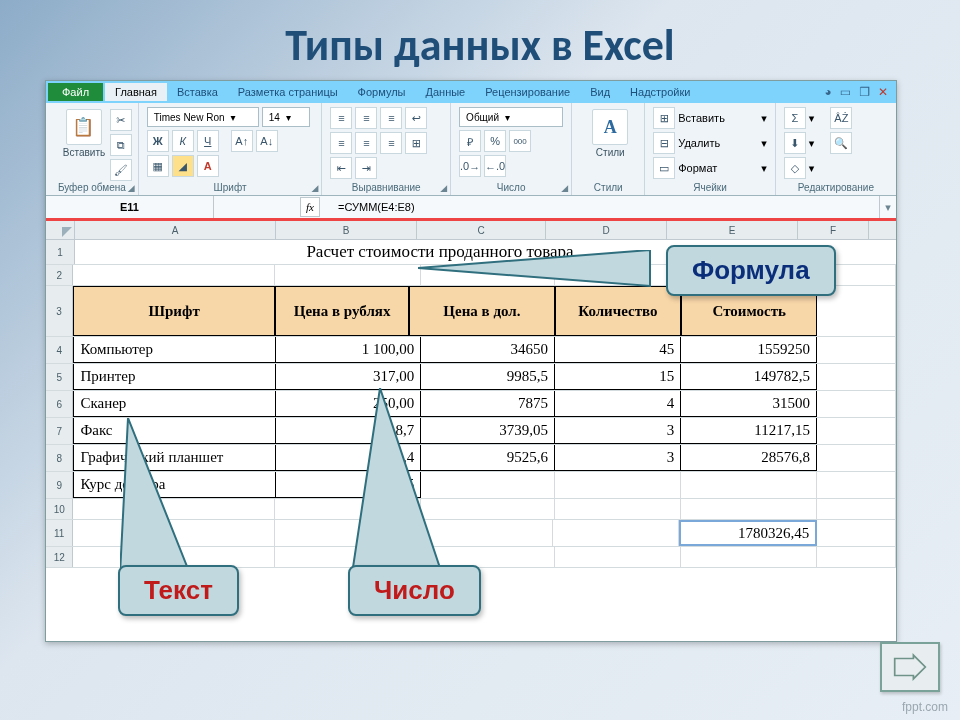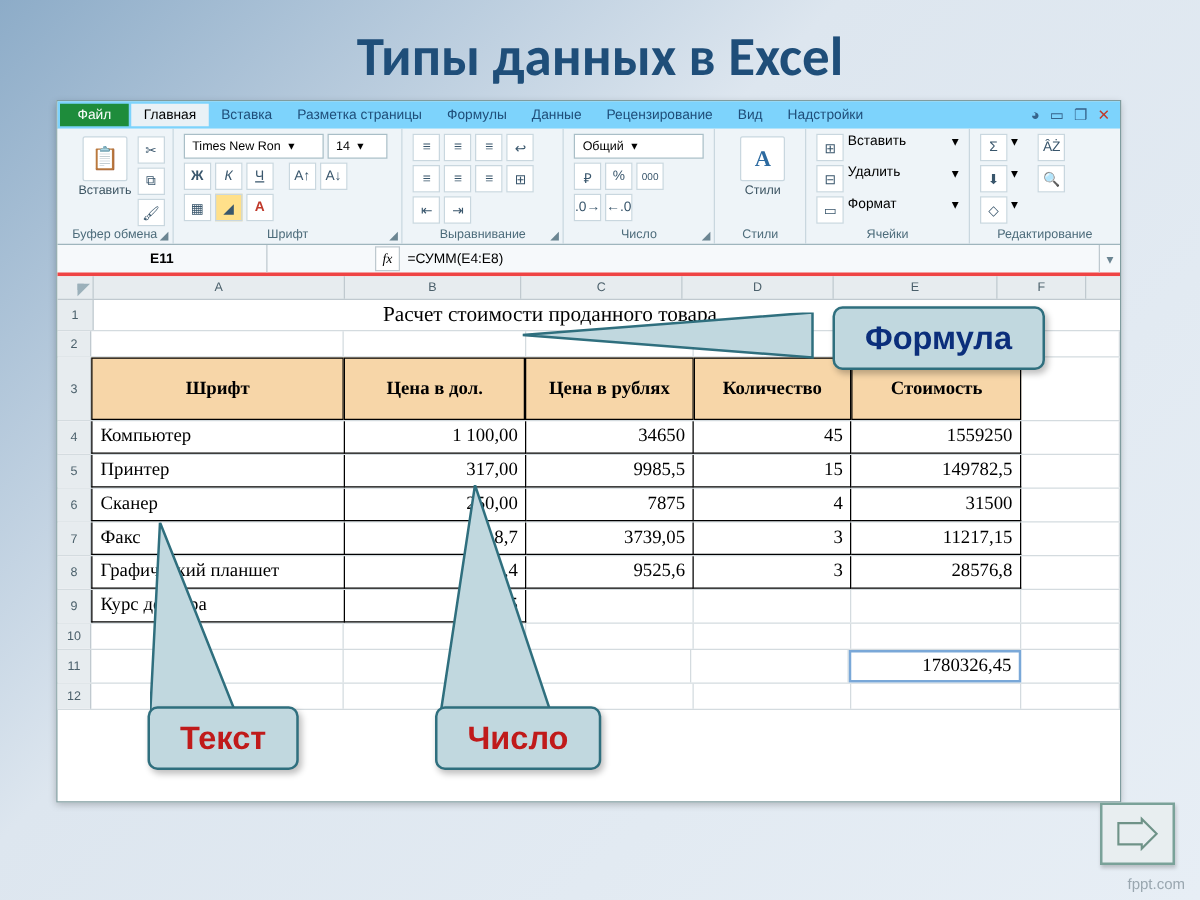--- a/index.html
+++ b/index.html
@@ -11,27 +11,27 @@
 .file-tab{background:#1e8c3b;color:#fff;padding:3px 14px;margin-right:2px;cursor:pointer}
 .rtab{padding:3px 10px;color:#1f4e79;cursor:pointer}
 .rtab.active{background:#e9f1f6;color:#000}
 .rt-icons{margin-left:auto;display:flex;gap:8px;padding-right:8px;color:#36648b;font-size:12px}
 .ribbon{display:flex;height:92px;background:#eef4f8;border-bottom:1px solid #9fb5bd}
 .rgrp{border-right:1px solid #c9d7df;padding:4px 8px 2px;display:flex;flex-direction:column;position:relative}
 .rgrp-label{position:absolute;bottom:2px;left:0;right:0;text-align:center;font-size:10px;color:#4c6b7a}
 .rgrp .dlg{position:absolute;bottom:2px;right:3px;font-size:9px;color:#6b8592}
 .btncol{display:flex;flex-direction:column;align-items:center;gap:2px;margin:2px 4px 14px;font-size:10px;color:#3b5361;width:52px}
 .bigicon{width:34px;height:34px;border:1px solid #c9d7df;background:#fff;border-radius:2px;display:flex;align-items:center;justify-content:center;font-size:18px;color:#cf8b2b}
-.row{display:flex;align-items:flex-start;gap:3px;margin-bottom:3px}
+.row{display:flex;align-items:center;gap:3px;margin-bottom:3px}
 .selbox{height:18px;border:1px solid #a9bec7;background:#fff;font-size:10px;display:flex;align-items:center;padding:0 6px;gap:6px}
 .smbtn{width:20px;height:20px;border:1px solid #c9d7df;background:#fff;display:flex;align-items:center;justify-content:center;font-size:11px;color:#39566c;cursor:pointer}
 
 .fbar{display:flex;height:22px;border-bottom:3px solid #ef4444;background:#f6f9fb;}
 .namebox{width:155px;border-right:1px solid #bec9cf;display:flex;align-items:center;justify-content:center;font-size:11px;padding:0 6px;font-weight:700}
-.fxwrap{display:flex;align-items:center;gap:6px;padding:0 6px}
+.fxwrap{display:flex;align-items:center;gap:18px;padding:0 6px}
 .fxbtn{width:18px;height:18px;border:1px solid #bec9cf;background:#fff;display:flex;align-items:center;justify-content:center;font-style:italic;font-family:serif;font-size:11px}
 .formula{font-size:11px}
 .scrbtn{margin-left:auto;width:16px;height:100%;border-left:1px solid #bec9cf;display:flex;align-items:center;justify-content:center;color:#6b8592}
 
 .grid{position:relative}
 .colhdr{display:flex;height:18px;background:#e7ecef;border-bottom:1px solid #c0c9cf;color:#4b606b;font-size:10px}
 .corner{width:28px;border-right:1px solid #c0c9cf;position:relative}
 .corner:after{content:"";position:absolute;right:2px;bottom:2px;border:5px solid transparent;border-top-color:#9bb0ba;border-left-color:#9bb0ba}
 .ch{border-right:1px solid #c0c9cf;display:flex;align-items:center;justify-content:center}
 .cA{width:200px}.cB{width:140px}.cC{width:128px}.cD{width:120px}.cE{width:130px}.cF{width:70px}
@@ -247,22 +247,22 @@
         <div class="cell cA"></div>
           <div class="cell cB"></div>
           <div class="cell cC"></div>
           <div class="cell cD"></div>
           <div class="cell cE"></div>
           <div class="cell cF"></div>
       </div>
       <div class="grow r-head">
         <div class="rh">3</div>
         <div class="cell hcell cA">Шрифт</div>
+        <div class="cell hcell cC">Цена в рублях</div>
         <div class="cell hcell cB">Цена в дол.</div>
-        <div class="cell hcell cC">Цена в рублях</div>
         <div class="cell hcell cD">Количество</div>
         <div class="cell hcell cE">Стоимость</div>
         <div class="cell cF"></div>
       </div>
 
       <div class="grow r-data">
           <div class="rh">4</div>
         <div class="cell dcell first cA">Компьютер</div>
         <div class="cell dcell cB num">1 100,00</div>
         <div class="cell dcell cC num">34650</div>

